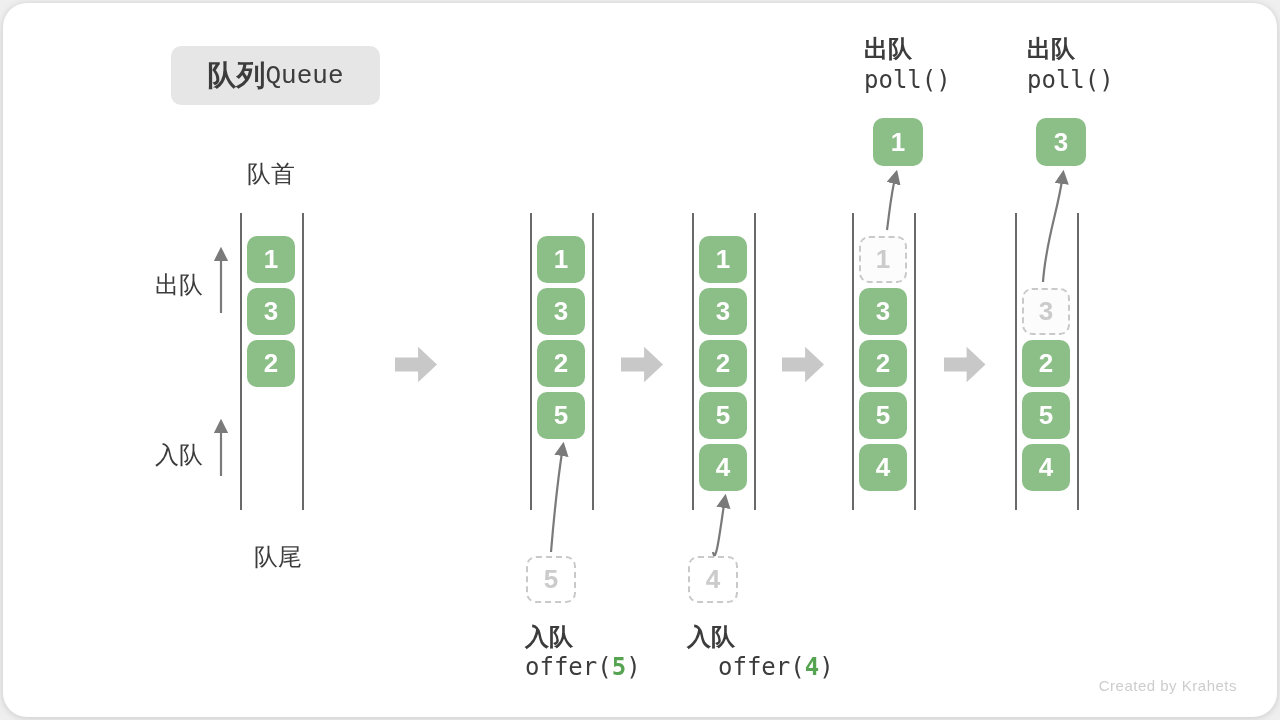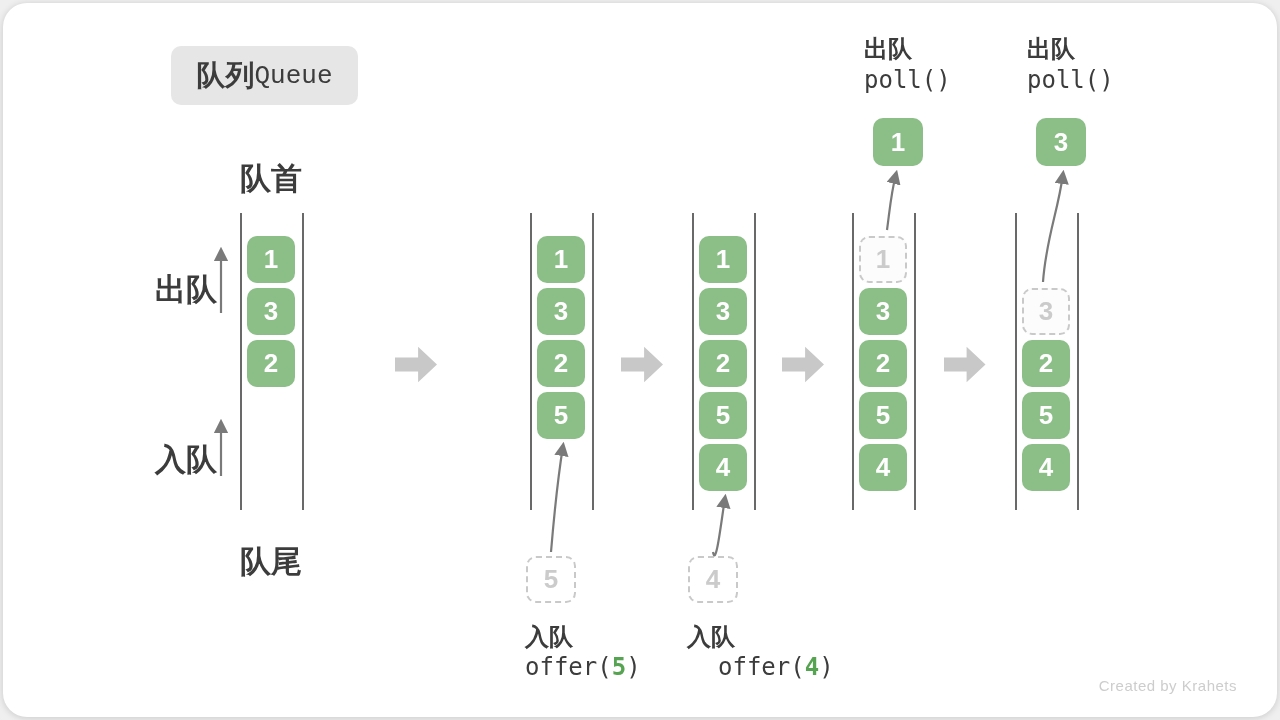--- a/index.html
+++ b/index.html
@@ -10,27 +10,27 @@
     overflow:hidden;
   }
   .stage{position:relative;width:1280px;height:720px;}
   .card{
     position:absolute;inset:3px;
     background:var(--card-bg,#fff);
     border-radius:24px;
     box-shadow:0 1px 7px rgba(0,0,0,.16);
   }
   .title-box{
-    position:absolute;left:168px;top:43px;width:187px;height:59px;
+    position:absolute;left:168px;top:43px;width:209px;height:59px;
     background:var(--title-bg,#e6e6e6);border-radius:10px;
     display:flex;align-items:center;justify-content:center;gap:0;
   }
   .t-zh{font-size:29px;font-weight:700;color:var(--text-dark,#3c3c3c);}
   .t-en{font-family:Liberation Mono, monospace;font-size:26px;color:var(--text-dark,#3c3c3c);}
-  .lbl{position:absolute;font-size:31px;font-weight:700;color:var(--text-dark,#3c3c3c);}
+  .lbl{position:absolute;font-size:24px;font-weight:400;color:var(--text-dark,#3c3c3c);}
   .lbl.front{left:237px;top:155px;width:62px;text-align:center;}
   .lbl.rear{left:237px;top:538px;width:62px;text-align:right;}
   .lbl.dequeue{left:152px;top:266px;}
   .lbl.enqueue{left:152px;top:436px;}
   #queues div{position:absolute;}
   .qline{width:1.5px;height:297px;background:var(--queue-line-gray,#696969);}
   .slot{
     width:48px;height:47px;border-radius:10px;box-sizing:border-box;
     display:flex;align-items:center;justify-content:center;
     font-size:26px;font-weight:700;

